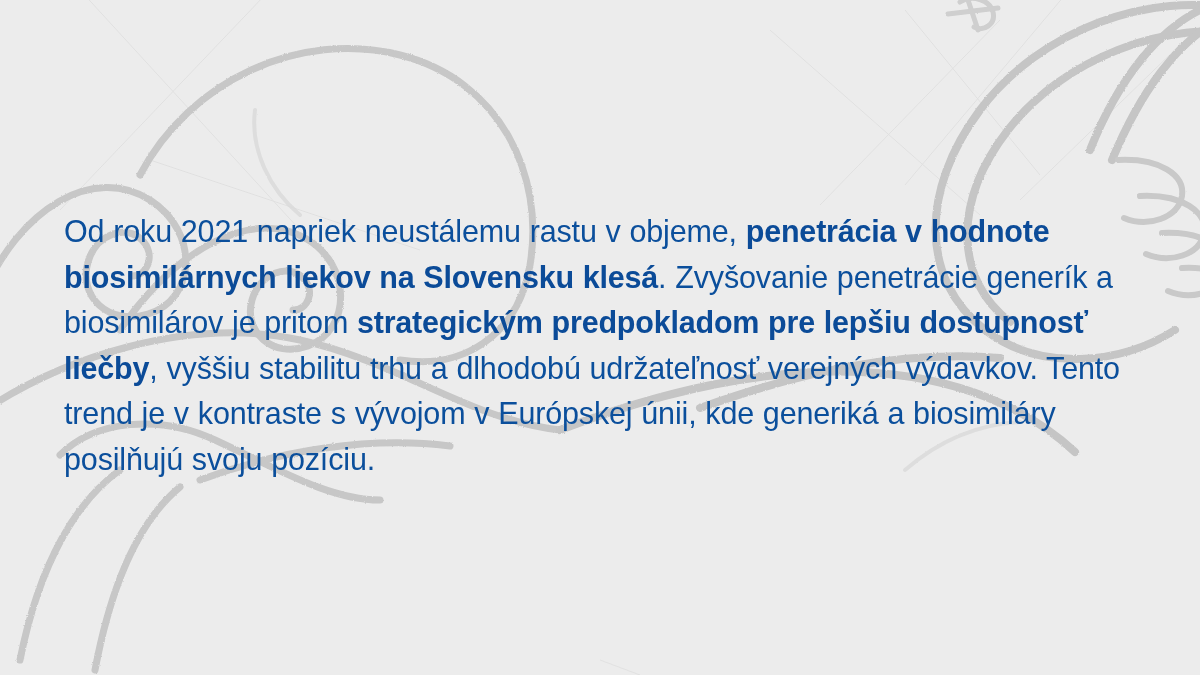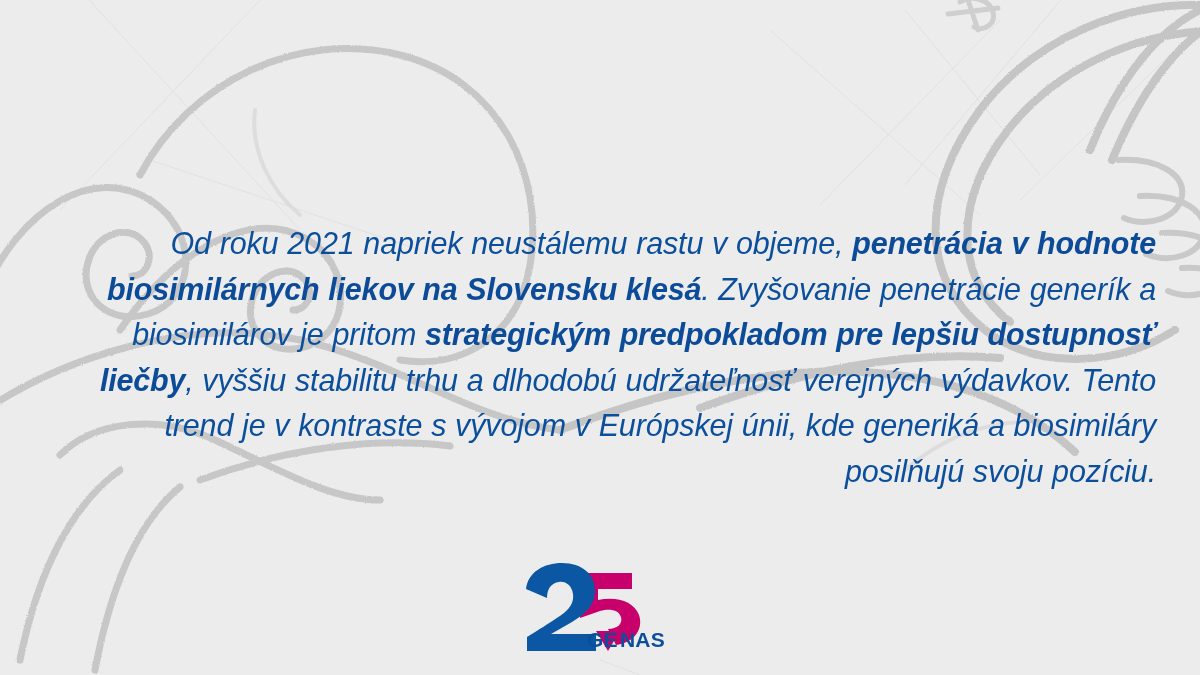--- a/index.html
+++ b/index.html
@@ -39,29 +39,28 @@
     z-index: 2;
     width: 1200px;
     height: 675px;
   }
 
   .headline {
     position: absolute;
     left: 60px;
     top: 205px;
     width: 1080px;
-    margin: 16px;
-    text-align: right;
+    margin: 4px;
+    text-align: left;
     color: #0b4f9c;
     font-size: 30.5px;
     line-height: 45.5px;
     letter-spacing: -0.15px;
     font-weight: 400;
     word-spacing: 0.5px;
-    font-style: italic;
   }
   .headline b,
   .headline strong {
     font-weight: 700;
     color: #0b4b98;
     letter-spacing: -0.2px;
   }
 
   .footnote {
     position: absolute;
@@ -162,40 +161,15 @@
       <path d="M 300 215 C 270 190 250 150 255 110"></path>
       <path d="M 905 470 C 940 440 980 424 1020 422"></path>
     </g>
   </svg>
 
   <div class="content">
 
     <p class="headline"><span>Od roku 2021 napriek neustálemu rastu v objeme, </span><b>penetrácia v hodnote biosimilárnych liekov na Slovensku klesá</b><span>. Zvyšovanie penetrácie generík a biosimilárov je pritom </span><b>strategickým predpokladom pre lepšiu dostupnosť liečby</b><span>, vyššiu stabilitu trhu a dlhodobú udržateľnosť verejných výdavkov. Tento trend je v kontraste s vývojom v Európskej únii, kde generiká a biosimiláry posilňujú svoju pozíciu.</span></p>
 
 
-    <div class="logo-wrap">
-      <svg viewBox="0 0 160 88" aria-label="GENAS 25">
-
-        <g>
-          <path fill="#c8006b" d="M60 10 H112 V26 H78 V37
-                   C96 33 114 38 119 52 C124 67 113 80 96 82
-                   L88 66 C97 66 103 61 101 54 C99 47 90 45 80 48
-                   L60 55 Z"></path>
-          <path fill="#c8006b" d="M76 68 L100 68 L88 88 Z"></path>
-        </g>
-
-        <g>
-          <path fill="#0b57a4" d="M6 26 C8 9 24 0 42 0 C62 0 75 11 75 28
-                   C75 41 67 50 52 59 L31 71 H76 V88 H7 V74
-                   C7 74 38 55 44 50 C51 44 54 38 53 31
-                   C52 23 46 18 39 19 C31 20 27 26 27 35 Z"></path>
-        </g>
-
-        <g>
-          <text x="67" y="84" font-family="'Liberation Sans', sans-serif" font-size="21" font-weight="700" fill="#0b4f9c" letter-spacing="0.2">GE</text>
-          <rect x="95" y="73" width="6" height="4" fill="#c8006b"></rect>
-          <text x="100" y="84" font-family="'Liberation Sans', sans-serif" font-size="21" font-weight="700" fill="#0b4f9c" letter-spacing="0.2">NAS</text>
-        </g>
-      </svg>
-    </div>
 
   </div>
 </div>
 
 </body></html>

